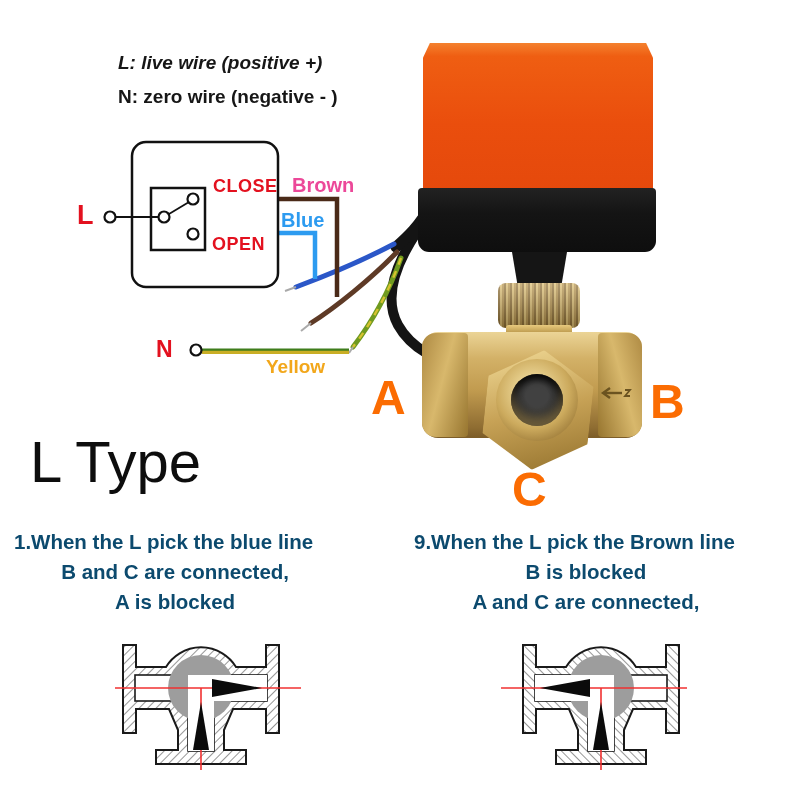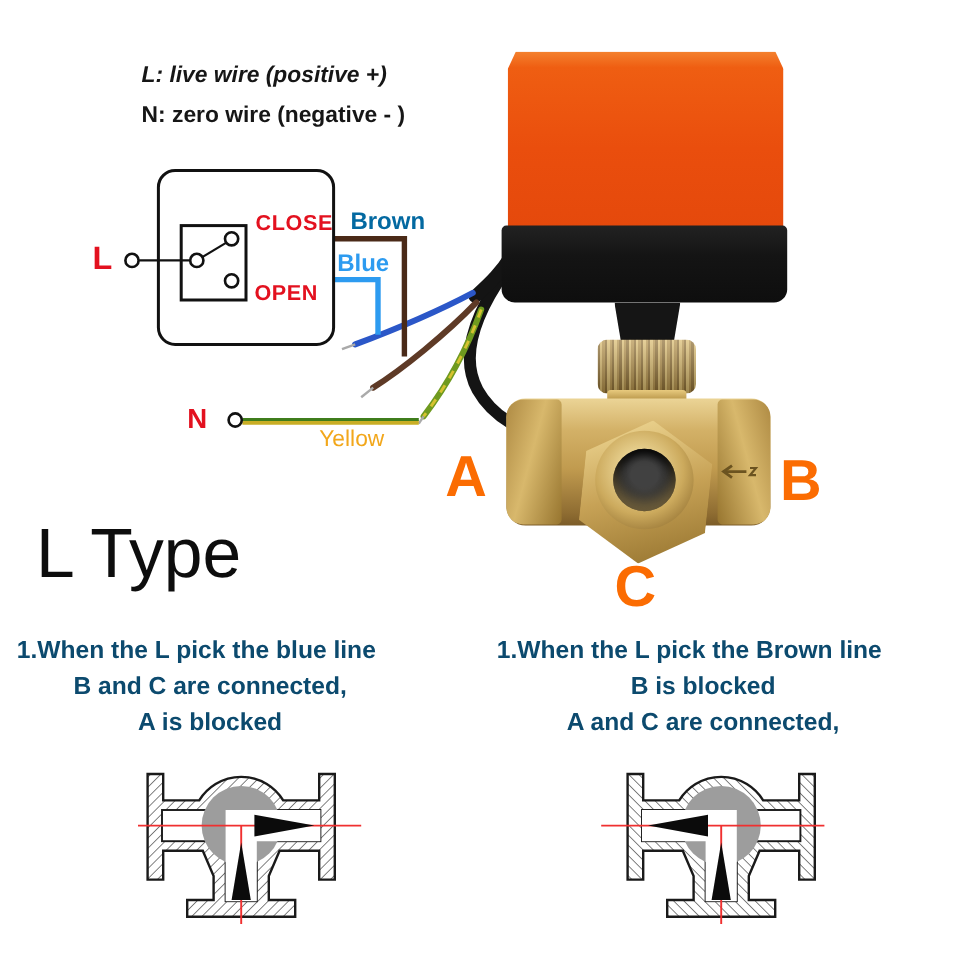--- a/index.html
+++ b/index.html
@@ -11,23 +11,23 @@
   .abs{position:absolute;}
   
   .legend{font-weight:bold;font-size:19px;color:#161616;white-space:nowrap;}
   #legend-l{left:118px;top:52px;font-style:italic;}
   #legend-n{left:118px;top:86px;}
   .red-lab{color:#E3111F;font-weight:bold;white-space:nowrap;}
   #lab-L{left:77px;top:200px;font-size:27px;}
   #lab-N{left:156px;top:336px;font-size:23px;}
   #lab-close{left:213px;top:176px;font-size:18px;letter-spacing:.5px;}
   #lab-open{left:212px;top:234px;font-size:18px;letter-spacing:.5px;}
-  #lab-brown{left:292px;top:174px;font-size:20px;font-weight:bold;color:#0369a1;white-space:nowrap;}
+  #lab-brown{left:292px;top:174px;font-size:20px;font-weight:bold;color:#ec4899;white-space:nowrap;}
   #lab-blue{left:281px;top:209px;font-size:20px;font-weight:bold;color:#2D9BF0;white-space:nowrap;}
-  #lab-yellow{left:266px;top:356px;font-size:19px;font-weight:normal;color:#F2A71B;white-space:nowrap;}
+  #lab-yellow{left:266px;top:356px;font-size:19px;font-weight:bold;color:#F2A71B;white-space:nowrap;}
   .port-label{color:#FB6C02;font-weight:bold;font-size:48px;line-height:1;white-space:nowrap;}
   #lab-A{left:371px;top:374px;}
   #lab-B{left:650px;top:378px;}
   #lab-C{left:512px;top:466px;}
   #type-title{left:30px;top:428px;font-size:58px;font-weight:normal;color:#0D0D0D;white-space:nowrap;}
   .note{font-size:20.5px;font-weight:bold;color:#0c4a6e;line-height:30px;white-space:nowrap;}
   #note1{left:14px;top:527px;}
   #note2{left:414px;top:527px;}
   .note .indent{padding-left:23px;text-align:center;}
   
@@ -195,16 +195,16 @@
 <div class="abs port-label" id="lab-C">C</div>
 
 <div class="abs" id="type-title">L Type</div>
 
 <div class="abs note" id="note1">
   <div>1.When the L pick the blue line</div>
   <div class="indent">B and C are connected,</div>
   <div class="indent">A is blocked</div>
 </div>
 <div class="abs note" id="note2">
-  <div>1.When the L pick the Brown line</div>
+  <div>9.When the L pick the Brown line</div>
   <div class="indent">B is blocked</div>
   <div class="indent">A and C are connected,</div>
 </div>
 
 </body></html>

